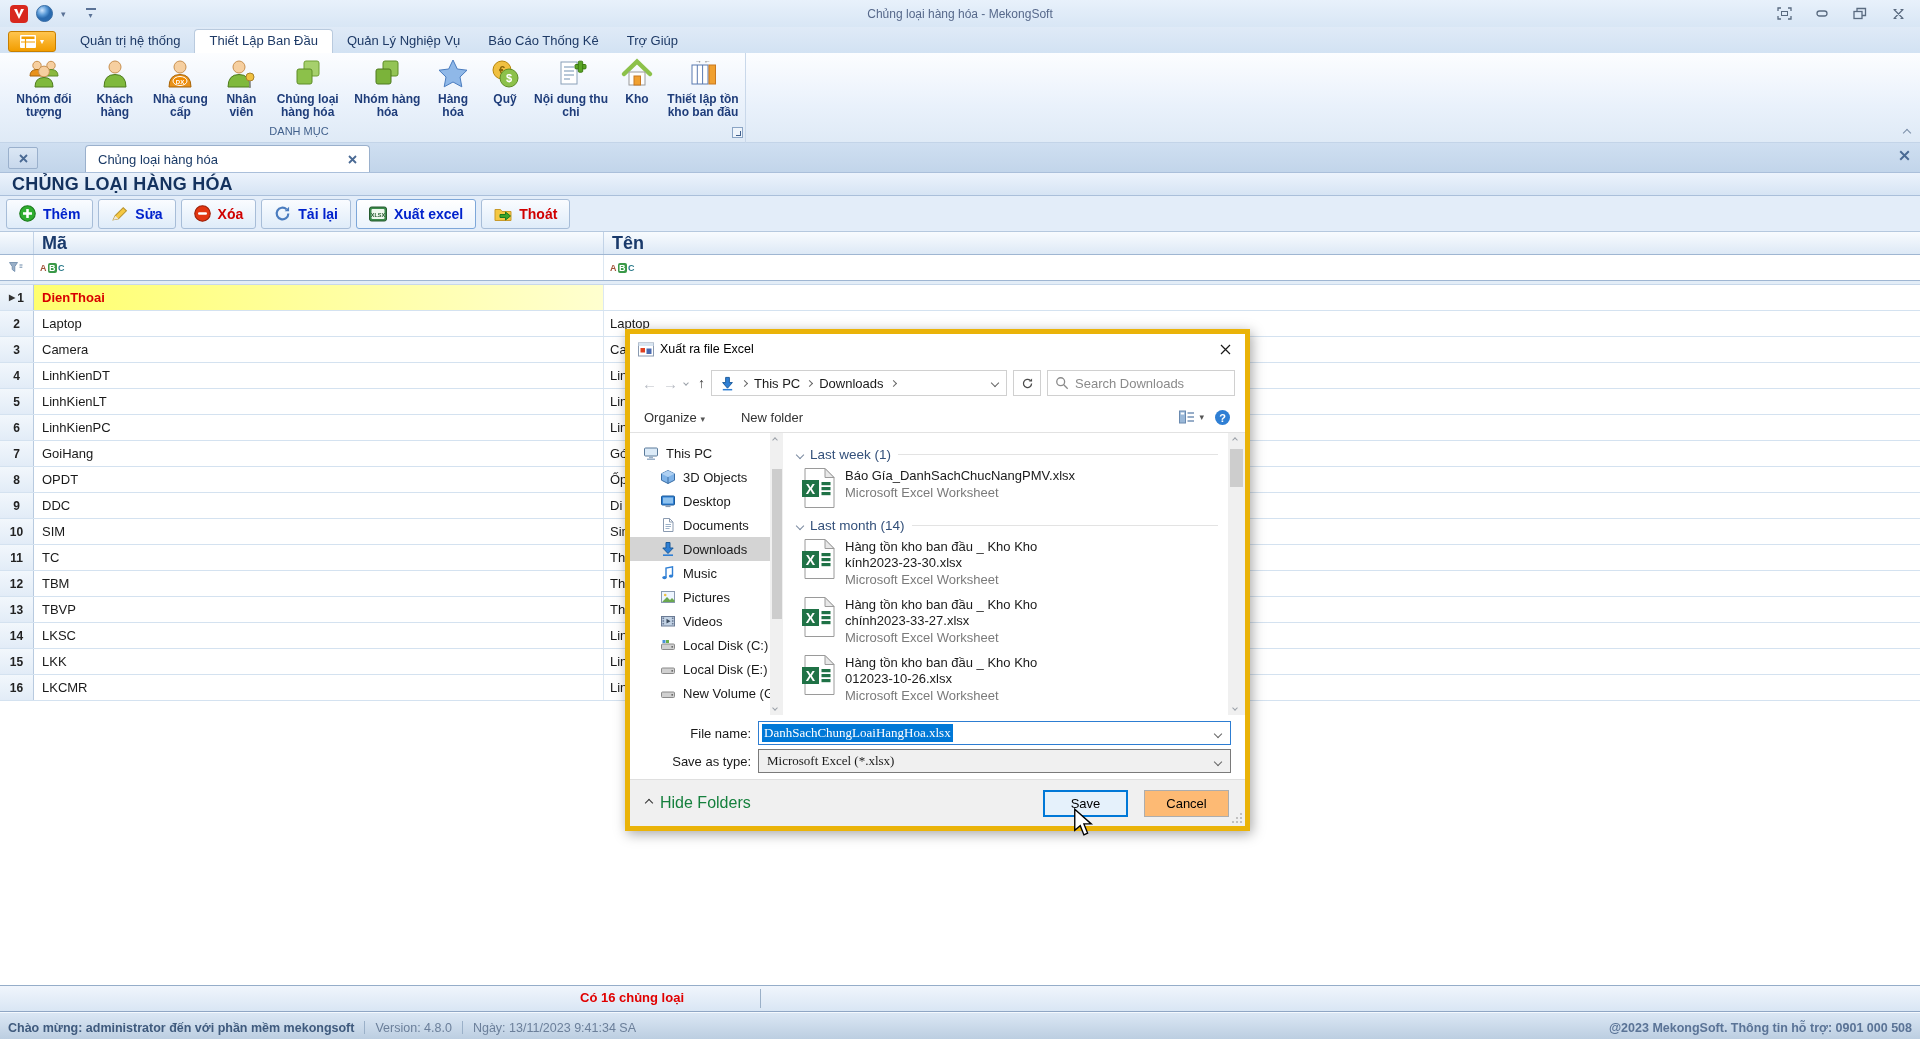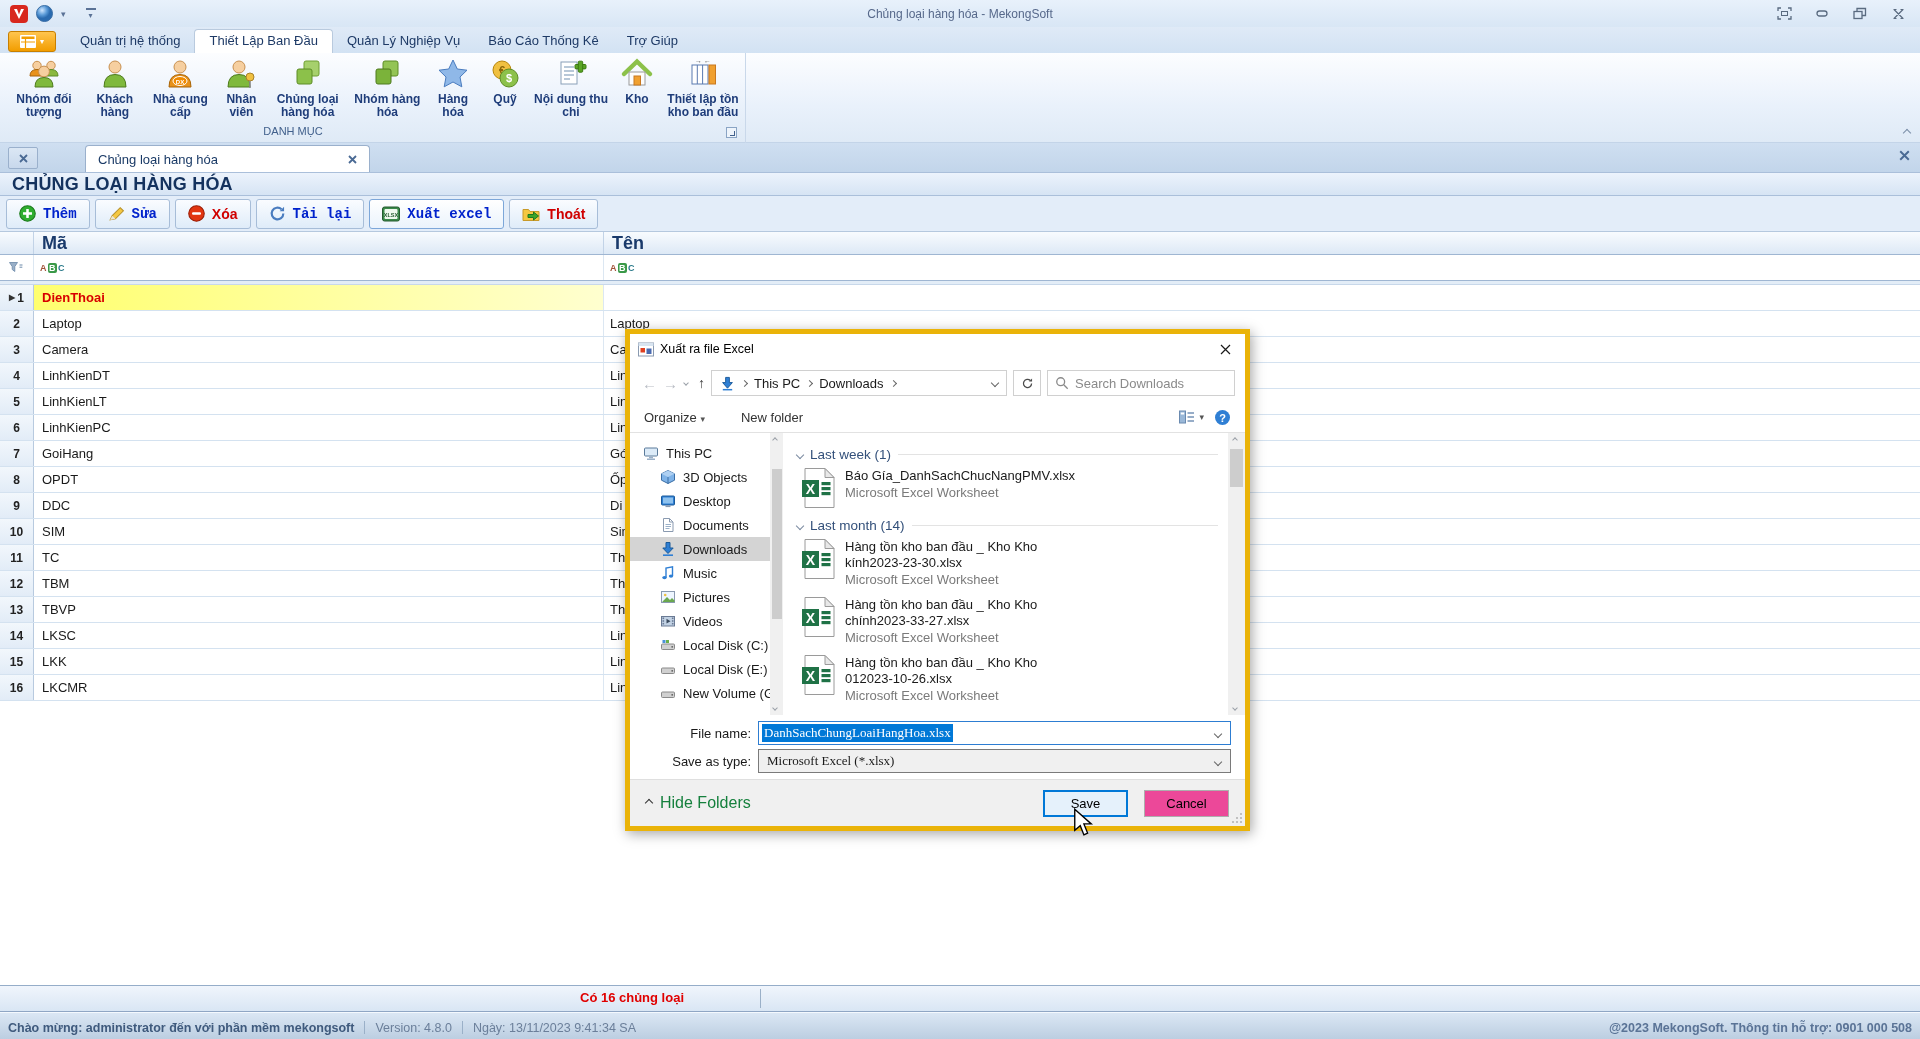--- a/index.html
+++ b/index.html
@@ -26,21 +26,21 @@
   .rtab.active { background:#fff; border:1px solid #b9cade; border-bottom:none; border-radius:4px 4px 0 0; }
 
   
   .ribbon { position:absolute; left:0; top:53px; width:1920px; height:90px;
     background:linear-gradient(#fcfdff,#e9f1fb 60%,#dfeaf6); border-bottom:1px solid #c3d4e8; }
   .rgroup { position:absolute; left:0; top:0; width:746px; height:90px; border-right:1px solid #c9d8ea; }
   .ritems { display:flex; align-items:flex-start; padding:3px 2px 0 4px; height:68px; }
   .ritem { display:flex; flex-direction:column; align-items:center; padding:0 3px; max-width:80px; min-width:52px; }
   .ricon { height:36px; display:flex; align-items:center; justify-content:center; }
   .rlabel { font-size:12px; font-weight:bold; color:#1f3d7a; text-align:center; line-height:13px; margin-top:1px; }
-  .rgfoot { position:absolute; left:0; bottom:2px; width:746px; height:16px; }
+  .rgfoot { position:absolute; left:6px; bottom:2px; width:746px; height:16px; }
   .rgfoot span { position:absolute; left:228px; width:130px; text-align:center; font-size:11px; color:#41608c; }
   .launcher { position:absolute; left:726px; top:2px; width:11px; height:11px; border:1px solid #8aa4c4; background:#eef4fb; }
   .launcher:after { content:""; position:absolute; right:1px; bottom:1px; width:4px; height:4px; border-right:1.5px solid #41608c; border-bottom:1.5px solid #41608c; }
   .ribcollapse { position:absolute; right:10px; bottom:6px; color:#7a8ea8; font-size:10px; }
 
   
   .doctabs { position:absolute; left:0; top:143px; width:1920px; height:29px; background:linear-gradient(#cfdff1,#c2d5ea); }
   .dtclose { position:absolute; left:8px; top:4px; width:30px; height:22px; background:linear-gradient(#dbe7f4,#c8d8ec);
     border:1px solid #9ab0cc; border-radius:2px; display:flex; align-items:center; justify-content:center; }
   .dtab { position:absolute; left:85px; top:2px; width:285px; height:27px; background:#fff;
@@ -51,21 +51,21 @@
 
   
   .pagetitle { position:absolute; left:0; top:172px; width:1920px; height:24px;
     background:linear-gradient(#ecf3fc,#d6e4f4); border-top:1px solid #aabfda; border-bottom:1px solid #aabfda;
     font-size:18px; font-weight:bold; color:#14325e; line-height:23px; padding-left:12px; letter-spacing:.2px; }
   .btnrow { position:absolute; left:0; top:196px; width:1920px; height:36px; background:#e3edf9;
     border-bottom:1px solid #b5c8de; display:flex; align-items:center; gap:5px; padding-left:6px; }
   .tbtn { height:30px; border:1px solid #a7bdd8; border-radius:3px; background:linear-gradient(#fafcff,#dfecf9);
     display:flex; align-items:center; gap:7px; padding:0 12px; font-size:14px; font-weight:bold; cursor:default; }
   .tbtn.hl { background:linear-gradient(#ffffff,#eaf3fc); border-color:#7da7d9; }
-  .tbtn .bl { color:#0022cc;font-family:Liberation Mono, monospace; } .tbtn .rd { color:#d00000; }
+  .tbtn .bl { color:#0022cc; } .tbtn .rd { color:#d00000; }
 
   
   .grid { position:absolute; left:0; top:232px; width:1920px; height:753px; background:#fff; }
   .ghead { display:flex; height:23px; background:linear-gradient(#f8fbfe,#dde9f6); border-bottom:1px solid #9fb6d2; }
   .ghead div { font-weight:bold; color:#1a3a6b; font-size:18px; line-height:22px; padding-left:8px; border-right:1px solid #c2d3e7; }
   .c-num { width:34px; } .c-ma { width:570px; } .c-ten { flex:1; border-right:none!important; }
   .gfilter { display:flex; height:26px; border-bottom:1px solid #9fb6d2; background:#fff; }
   .gfilter > div { border-right:1px solid #dce7f2; display:flex; align-items:center; padding-left:6px; }
   .gspacer { height:4px; background:#e3edf7; border-bottom:1px solid #c8d8ea; }
   .grow { display:flex; height:26px; border-bottom:1px solid #d4e2f0; }
@@ -134,21 +134,21 @@
   .fcombo { flex:1; margin-right:14px; height:24px; border:1px solid #7a7a7a; display:flex; align-items:center; padding:0 6px 0 3px; position:relative;font-family:Liberation Serif, serif; }
   .fcombo.focus { border-color:#2d7dd2; }
   .fcombo .selled { background:#0078d7; color:#fff; font-size:13px; padding:1px 2px; }
   .fcombo.gray { background:#f0f0f0; font-size:13px; padding-left:8px; }
   .fcombo .dd { position:absolute; right:9px; top:9px; }
   .dlg-footer { height:47px; background:#f0f0f0; border-top:1px solid #dfdfdf; display:flex; align-items:center; padding:0 16px; position:relative; }
   .hidef { display:flex; align-items:center; gap:8px; font-size:16px; color:#15803d; }
   .btns { margin-left:auto; display:flex; gap:16px; }
   .wbtn { width:85px; height:27px; font-size:13px; font-family:"Liberation Sans",sans-serif; }
   .wbtn.save { background:#e5f1fb; border:1px solid #0078d7; box-shadow:inset 0 0 0 1px #0078d7; }
-  .wbtn.cancel { background:#ec4899; border:1px solid #adadad; }
+  .wbtn.cancel { background:#fdba74; border:1px solid #adadad; }
   .grip { position:absolute; right:2px; bottom:2px; }
   .cursor { position:absolute; left:1072px; top:808px; z-index:30; }
 </style>
 </head>
 <body>
 
 <div id="app">
 
   <div class="titlebar">
     <div class="qat">

